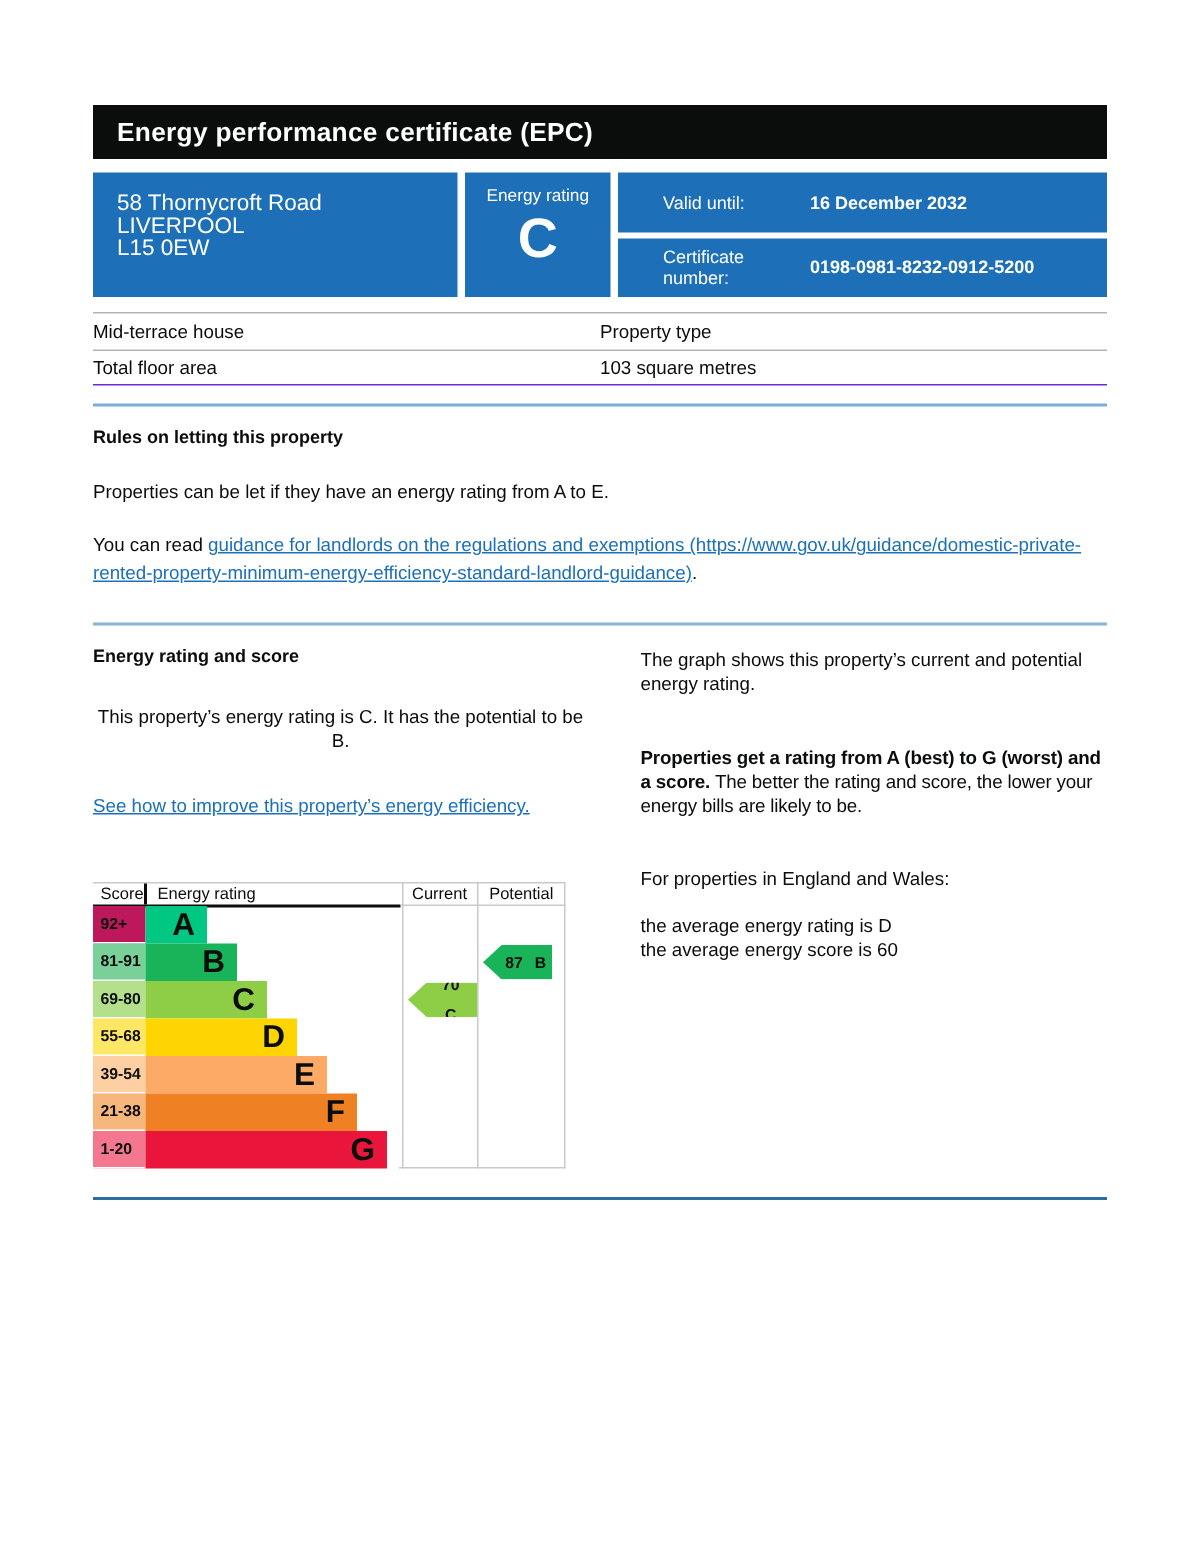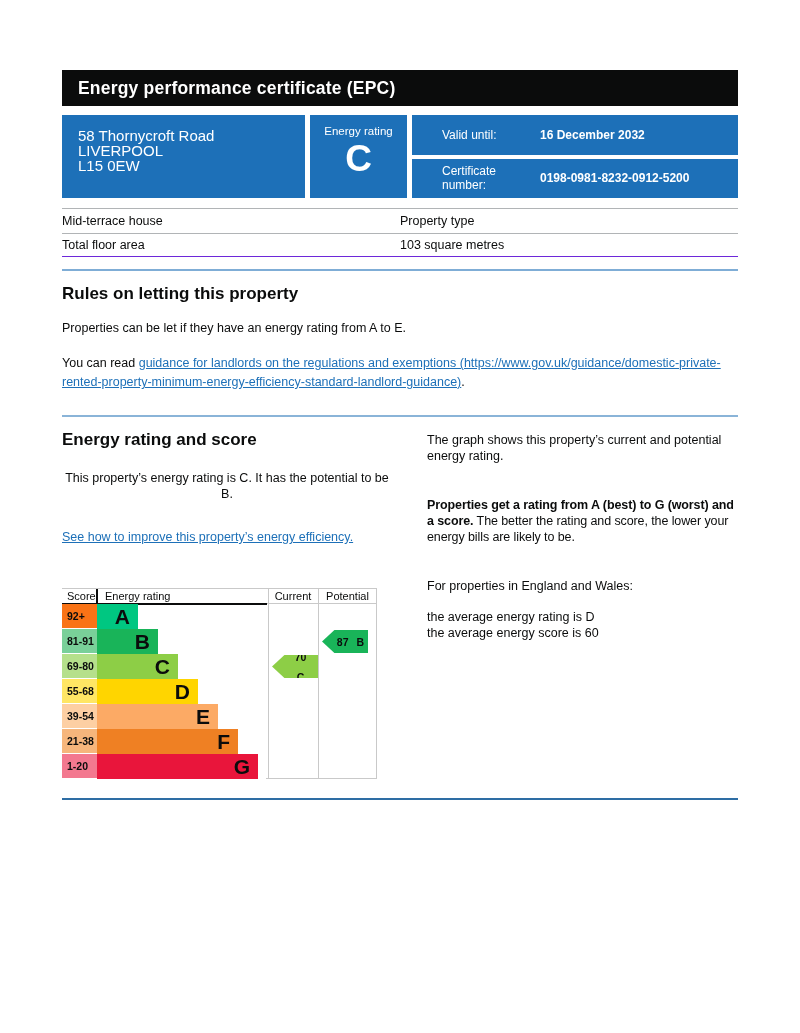--- a/index.html
+++ b/index.html
@@ -32,21 +32,21 @@
   .ptable { left:62px; top:208px; width:676px; }
   .prow { display:grid; grid-template-columns:338px 1fr; align-items:center;
           height:24.5px; border-top:1px solid #b1b4b6; font-size:12.5px; }
   .prow:last-child { border-bottom:1px solid #6d28d9; }
 
   .divider { left:62px; width:676px; height:2px; }
   .div1 { top:269px; background:#7fadd6; }
   .div2 { top:415px; background:#8ab4d8; }
   .div3 { top:798px; background:#2e6da4; }
 
-  h2 { font-size:17px; font-weight:bold; }
+  h2 { font-size:12px; font-weight:bold; }
   p  { line-height:16px; }
   a  { color:#1d70b8; text-decoration:underline; cursor:pointer; }
 
   .rules-h  { left:62px; top:284px; }
   .rules-p1 { left:62px; top:320px; }
   .rules-p2 { left:62px; top:354px; width:660px; line-height:19px; }
 
   .score-h    { left:62px; top:430px; }
   .score-p1   { left:62px; top:470px; width:330px;text-align:center; }
   .score-link { left:62px; top:529px; width:310px; display:block; line-height:17px; }
@@ -155,21 +155,21 @@
   <div class="vline v3"></div>
   <div class="vline v4"></div>
 
   <div class="chead ch-score">Score</div>
   <div class="chead ch-rating">Energy rating</div>
   <div class="chead ch-current">Current</div>
   <div class="chead ch-potential">Potential</div>
 
   <div class="bands">
       <div class="band-row">
-        <div class="score-cell" style="background: #f97316;">92+</div>
+        <div class="score-cell" style="background: #be185d;">92+</div>
         <div class="band-bar" style="background: rgb(0, 199, 129); width: 41px;">A</div>
       </div>
       <div class="band-row">
         <div class="score-cell" style="background: rgb(121, 208, 153);">81-91</div>
         <div class="band-bar" style="background: rgb(25, 180, 89); width: 61px;">B</div>
       </div>
       <div class="band-row">
         <div class="score-cell" style="background: rgb(181, 224, 139);">69-80</div>
         <div class="band-bar" style="background: rgb(141, 206, 70); width: 81px;">C</div>
       </div>

